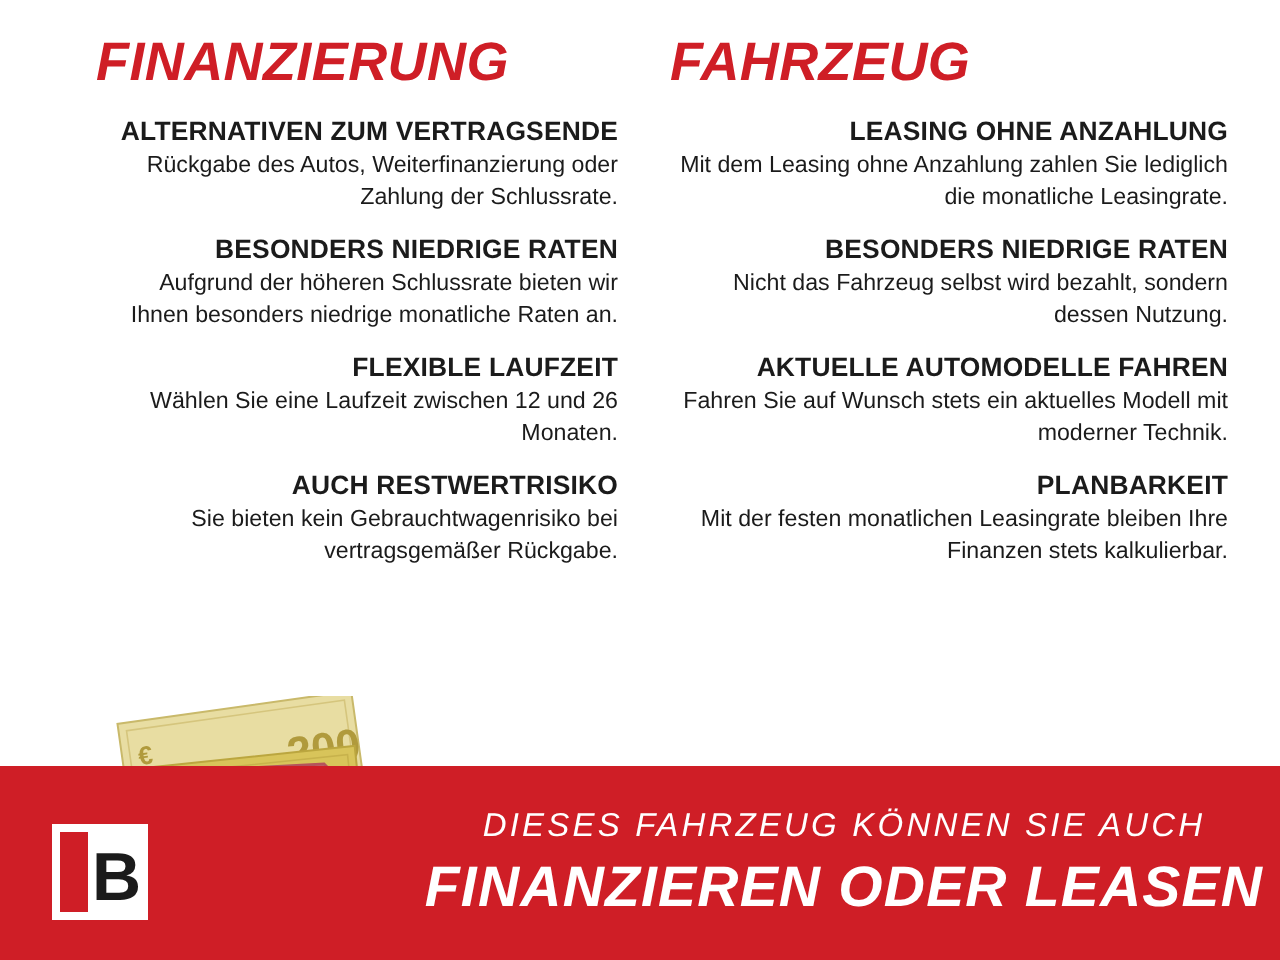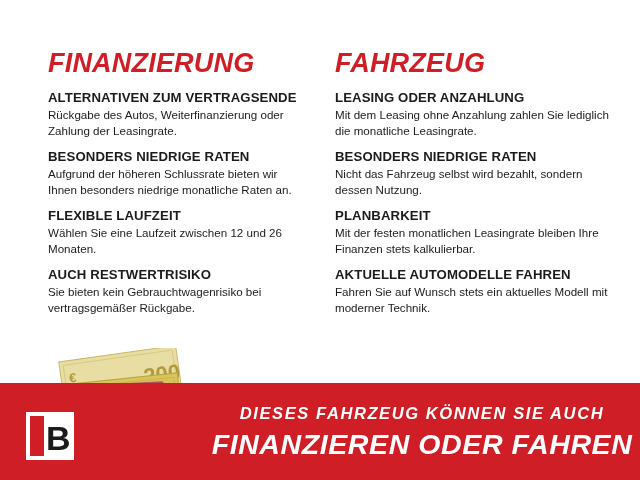--- a/index.html
+++ b/index.html
@@ -18,24 +18,24 @@
     width: 640px;
     height: 480px;
     background: #ffffff;
     box-sizing: border-box;
   }
 
   
   .content {
     position: absolute;
     left: 0;
-    top: 16px;
+    top: 0;
     width: 640px;
     height: 383px;
-    padding: 34px 26px 0 48px;
+    padding: 18px 26px 0 48px;
     box-sizing: border-box;
     display: flex;
     flex-direction: row;
     gap: 0;
   }
   .column {
     width: 50%;
     box-sizing: border-box;
   }
   .column.left {
@@ -48,20 +48,21 @@
     font-size: 27px;
     font-weight: bold;
     font-style: italic;
     color: #cf1e26;
     letter-spacing: 0.2px;
     margin: 0 0 13px 0;
     line-height: 1;
   }
   .block {
     margin-bottom: 11px;
+    text-align: right;
   }
   .block-title {
     font-size: 13.2px;
     font-weight: bold;
     color: #1b1b1b;
     line-height: 1.15;
     margin: 0 0 2px 0;
     letter-spacing: 0.1px;
   }
   .block-body {
@@ -98,21 +99,21 @@
     height: 97px;
     display: flex;
     flex-direction: column;
     justify-content: center;
     align-items: center;
     text-align: center;
   }
   .banner-line1 {
     color: #ffffff;
     font-size: 16.5px;
-    font-weight: bold;
+    font-weight: normal;
     font-style: italic;
     letter-spacing: 1.6px;
     line-height: 1;
     margin-bottom: 9px;
     white-space: nowrap;
   }
   .banner-line2 {
     color: #ffffff;
     font-size: 28.5px;
     font-weight: bold;
@@ -136,21 +137,21 @@
 
 <div class="page">
 
   <div class="content">
 
     <div class="column left">
       <h1 class="col-title">FINANZIERUNG</h1>
 
       <div class="block">
         <div class="block-title">ALTERNATIVEN ZUM VERTRAGSENDE</div>
-        <p class="block-body">Rückgabe des Autos, Weiterfinanzierung oder Zahlung der Leasingrate.</p>
+        <p class="block-body">Rückgabe des Autos, Weiterfinanzierung oder Zahlung der Schlussrate.</p>
       </div>
 
       <div class="block">
         <div class="block-title">BESONDERS NIEDRIGE RATEN</div>
         <p class="block-body">Aufgrund der höheren Schlussrate bieten wir Ihnen besonders niedrige monatliche Raten an.</p>
       </div>
 
       <div class="block">
         <div class="block-title">FLEXIBLE LAUFZEIT</div>
         <p class="block-body">Wählen Sie eine Laufzeit zwischen 12 und 26 Monaten.</p>
@@ -159,37 +160,37 @@
       <div class="block">
         <div class="block-title">AUCH RESTWERTRISIKO</div>
         <p class="block-body">Sie bieten kein Gebrauchtwagenrisiko bei vertragsgemäßer Rückgabe.</p>
       </div>
     </div>
 
     <div class="column right">
       <h1 class="col-title">FAHRZEUG</h1>
 
       <div class="block">
-        <div class="block-title">LEASING ODER ANZAHLUNG</div>
+        <div class="block-title">LEASING OHNE ANZAHLUNG</div>
         <p class="block-body">Mit dem Leasing ohne Anzahlung zahlen Sie lediglich die monatliche Leasingrate.</p>
       </div>
 
       <div class="block">
         <div class="block-title">BESONDERS NIEDRIGE RATEN</div>
         <p class="block-body">Nicht das Fahrzeug selbst wird bezahlt, sondern dessen Nutzung.</p>
       </div>
 
       <div class="block">
+        <div class="block-title">AKTUELLE AUTOMODELLE FAHREN</div>
+        <p class="block-body">Fahren Sie auf Wunsch stets ein aktuelles Modell mit moderner Technik.</p>
+      </div>
+
+      <div class="block">
         <div class="block-title">PLANBARKEIT</div>
         <p class="block-body">Mit der festen monatlichen Leasingrate bleiben Ihre Finanzen stets kalkulierbar.</p>
-      </div>
-
-      <div class="block">
-        <div class="block-title">AKTUELLE AUTOMODELLE FAHREN</div>
-        <p class="block-body">Fahren Sie auf Wunsch stets ein aktuelles Modell mit moderner Technik.</p>
       </div>
     </div>
   </div>
 
   <svg class="illustration" viewBox="0 0 215 130">
 
     <g transform="rotate(-8 60 20)">
       <rect x="18" y="8" width="118" height="52" fill="#e8dda2" stroke="#c9b96a" stroke-width="1"></rect>
       <rect x="22" y="12" width="110" height="44" fill="none" stroke="#d5c57d" stroke-width="0.8"></rect>
       <text x="100" y="42" font-family="Liberation Sans, sans-serif" font-size="22" font-weight="bold" fill="#b09a3c">200</text>
@@ -229,21 +230,21 @@
       <circle cx="86" cy="78" r="11" fill="#6a6a6a" stroke="#3f3f3f" stroke-width="2"></circle>
       <circle cx="86" cy="78" r="4" fill="#d0d0d0"></circle>
       <circle cx="138" cy="78" r="11" fill="#6a6a6a" stroke="#3f3f3f" stroke-width="2"></circle>
       <circle cx="138" cy="78" r="4" fill="#d0d0d0"></circle>
     </g>
   </svg>
 
   <div class="banner">
     <div class="banner-inner">
       <div class="banner-line1">DIESES FAHRZEUG KÖNNEN SIE AUCH</div>
-      <div class="banner-line2">FINANZIEREN ODER FAHREN</div>
+      <div class="banner-line2">FINANZIEREN ODER LEASEN</div>
     </div>
 
     <svg class="logo" viewBox="0 0 52 52">
       <rect x="1" y="1" width="50" height="50" fill="#ffffff" stroke="#cf1e26" stroke-width="2"></rect>
       <rect x="6" y="6" width="14" height="40" fill="#cf1e26"></rect>
       <text x="22" y="40" font-family="Liberation Sans, sans-serif" font-size="34" font-weight="bold" fill="#1b1b1b">B</text>
     </svg>
   </div>
 
 </div>

